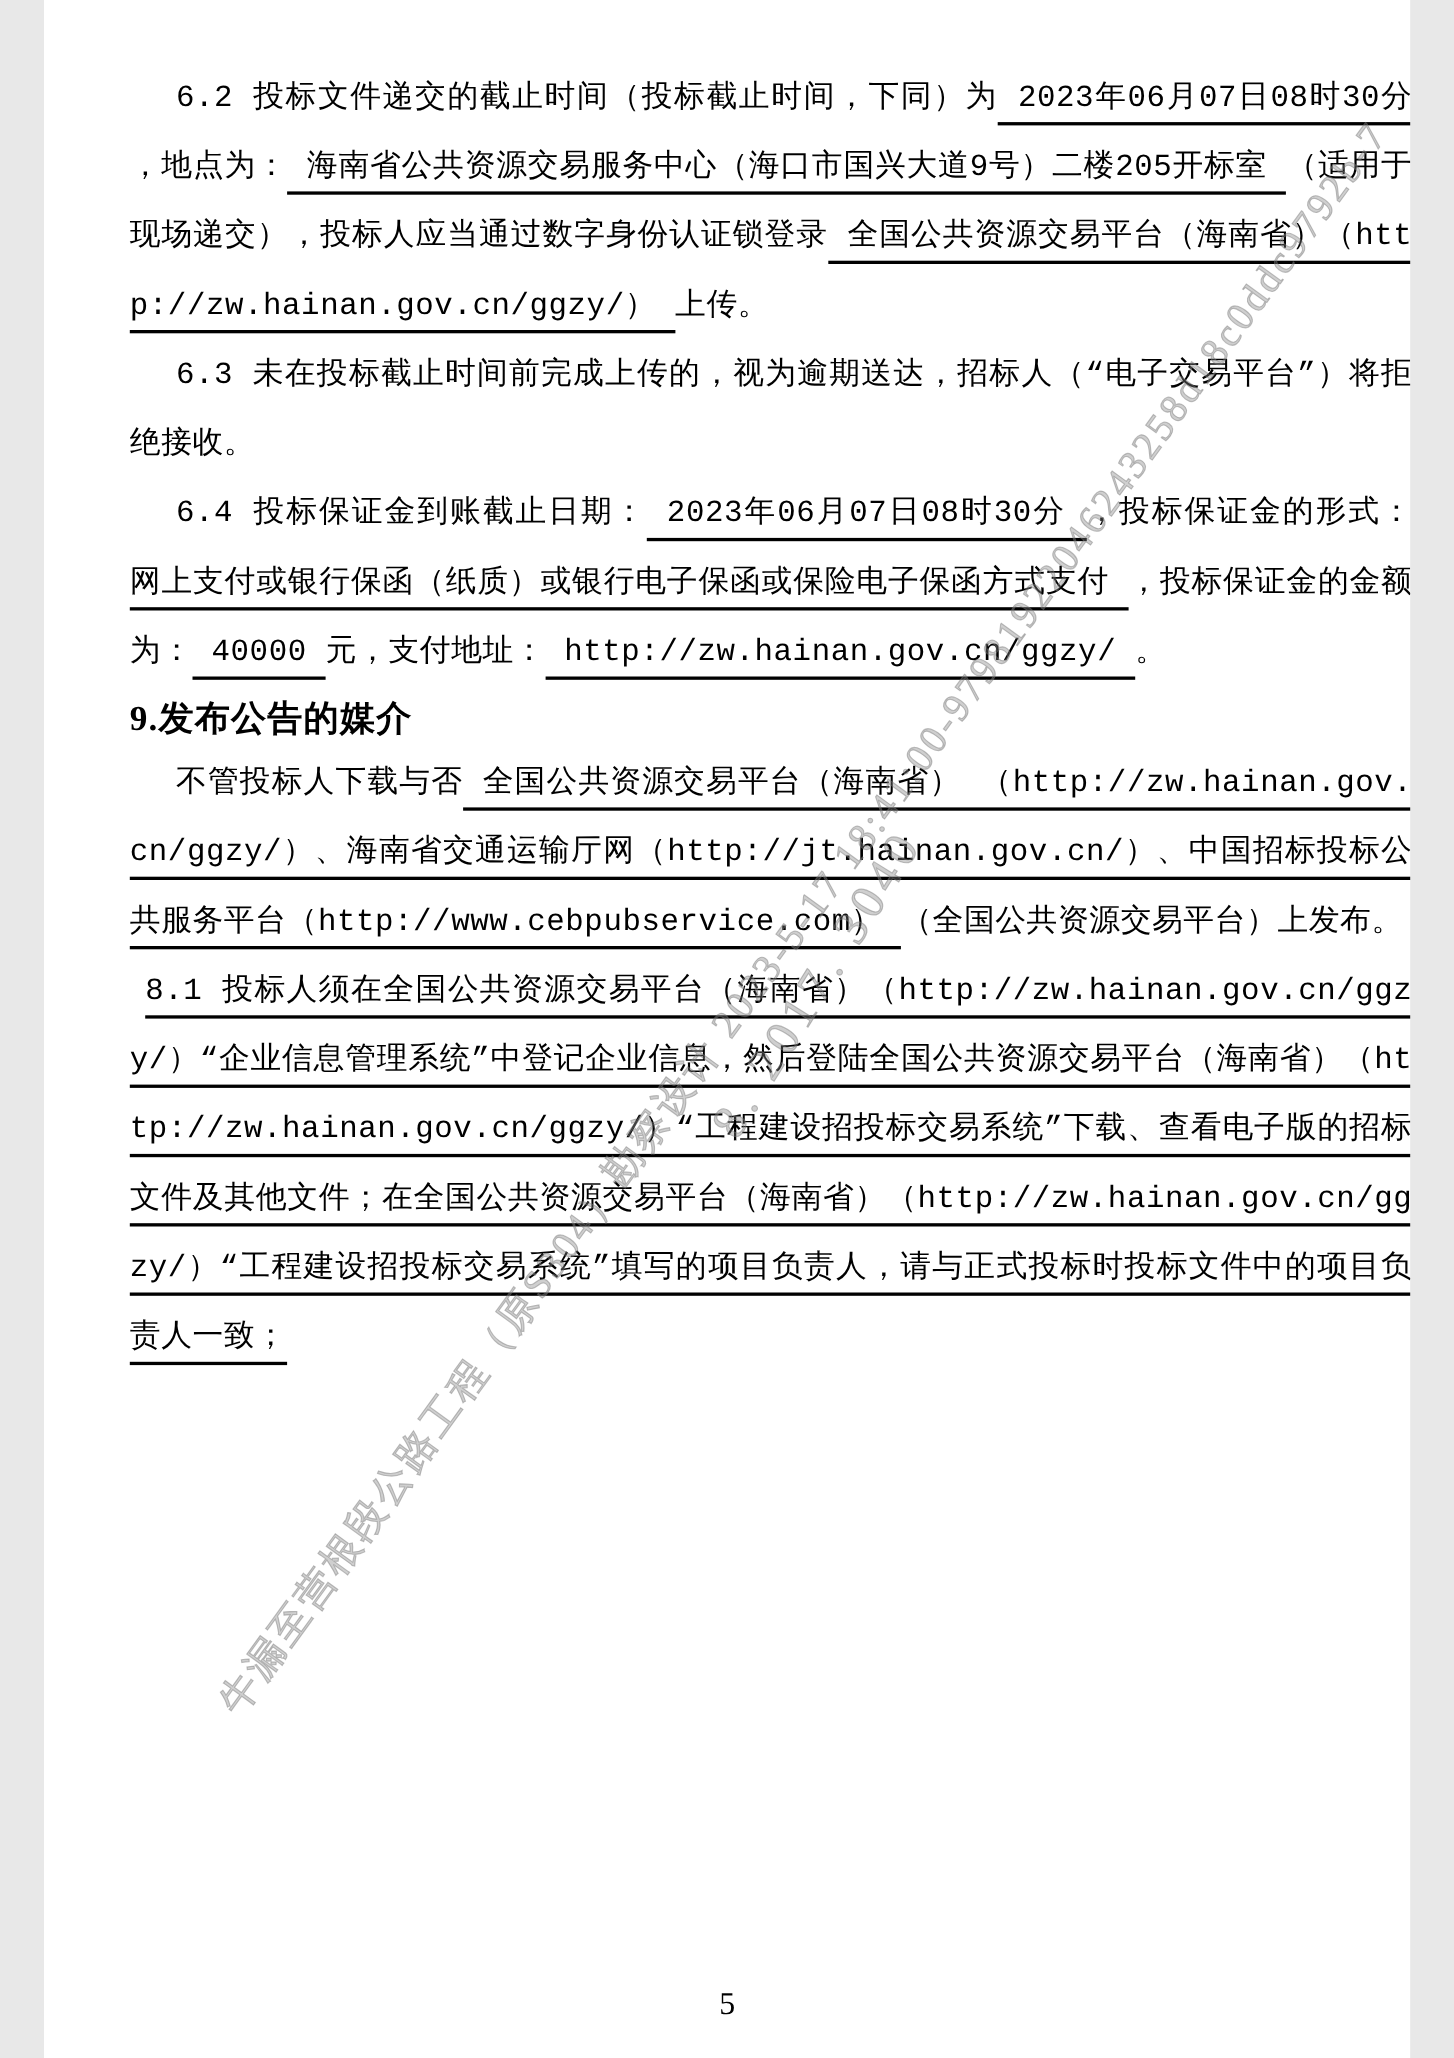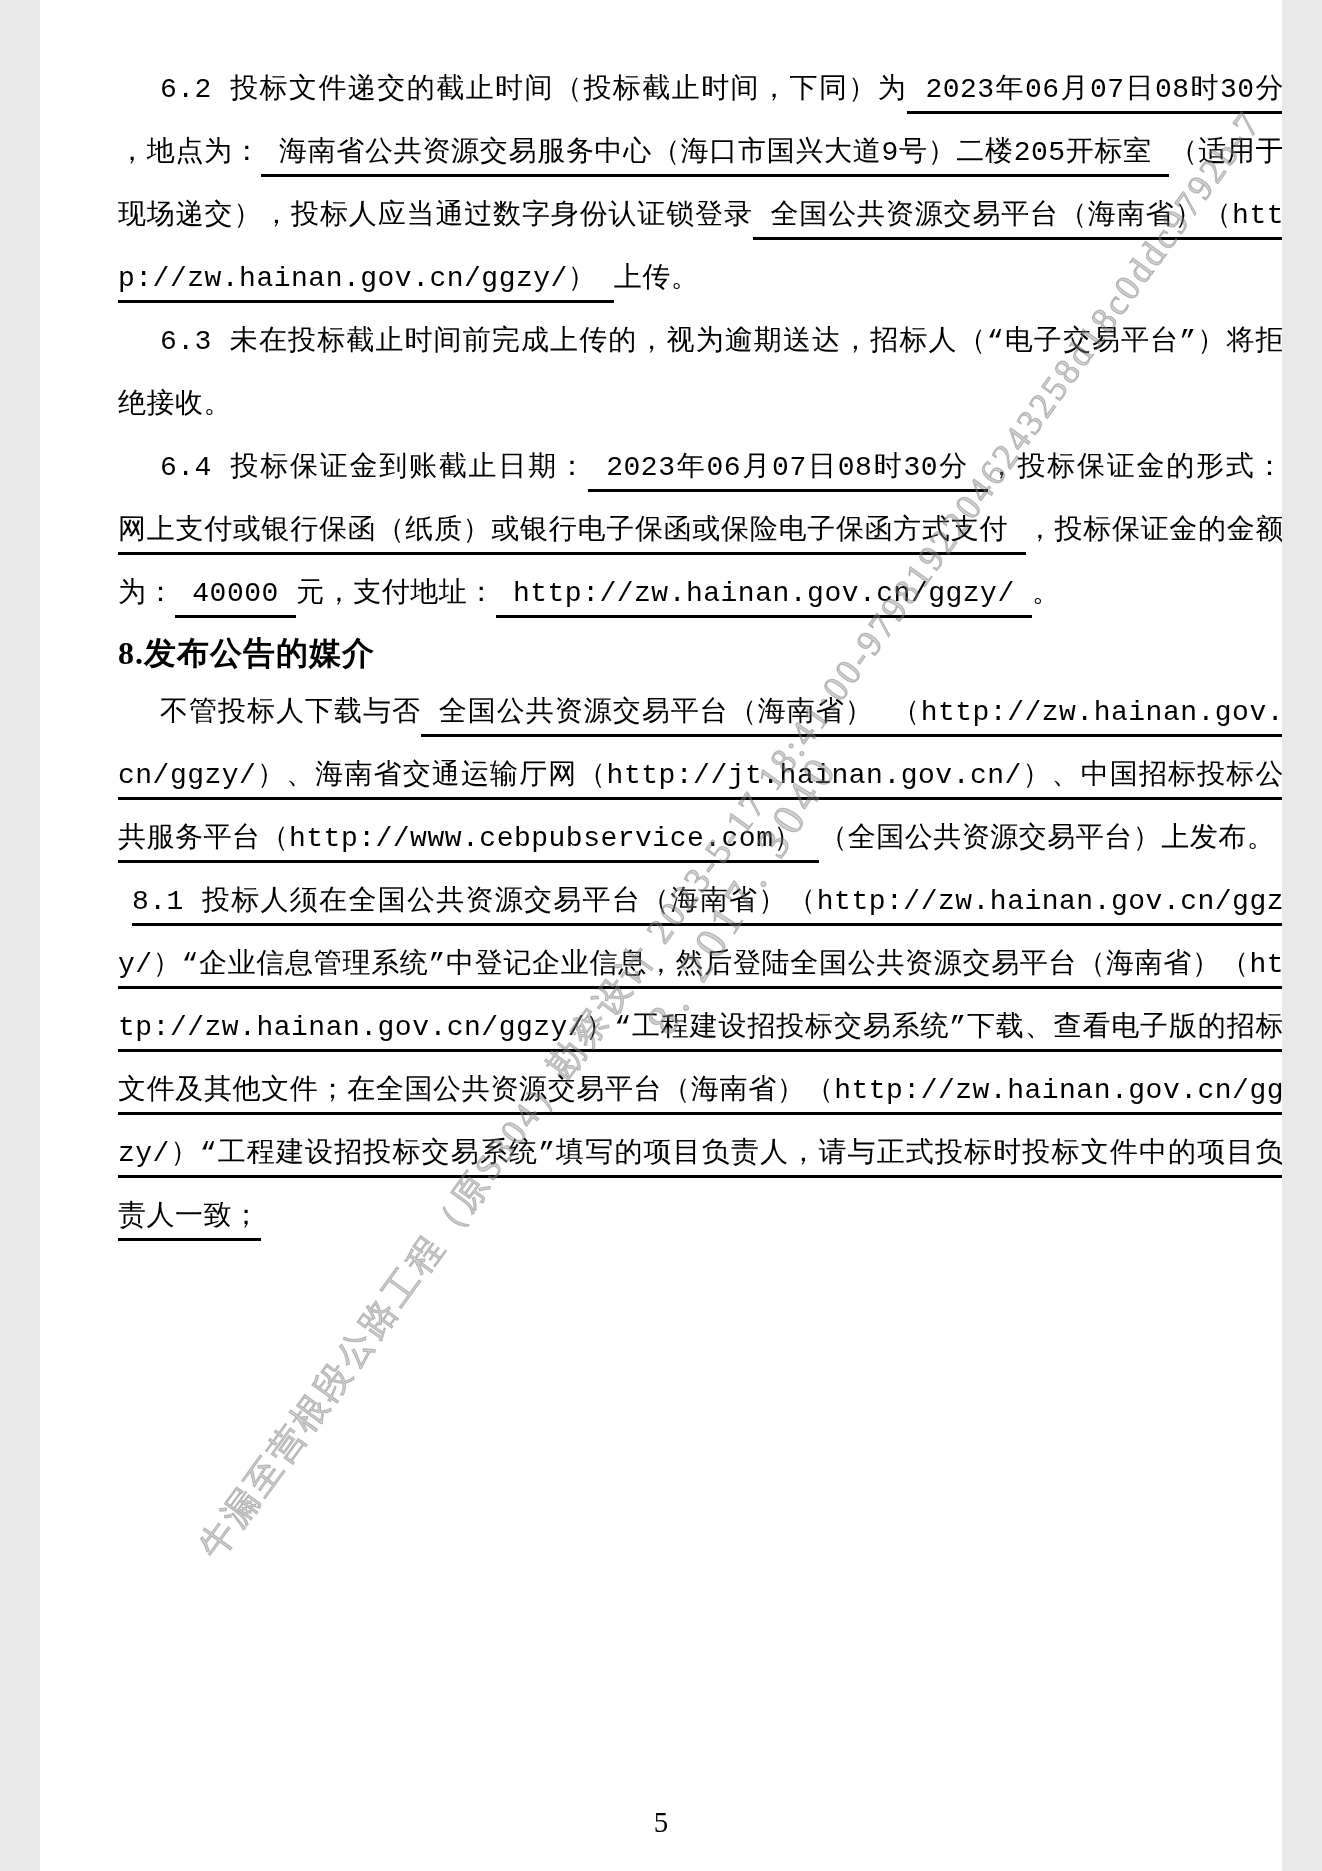--- a/index.html
+++ b/index.html
@@ -75,21 +75,21 @@
 </style>
 </head>
 <body>
 
 <div class="page" data-name="document-page">
 
   <div class="content" data-name="document-body">
       <p class="doc-para" data-name="para-6-2"><span data-name="text-segment">6.2 投标文件递交的截止时间（投标截止时间，下同）为</span><span class="u" data-name="underlined-text-segment"> 2023年06月07日08时30分 </span><span data-name="text-segment">，地点为：</span><span class="u" data-name="underlined-text-segment"> 海南省公共资源交易服务中心（海口市国兴大道9号）二楼205开标室 </span><span data-name="text-segment">（适用于现场递交），投标人应当通过数字身份认证锁登录</span><span class="u" data-name="underlined-text-segment"> 全国公共资源交易平台（海南省）（http://zw.hainan.gov.cn/ggzy/） </span><span data-name="text-segment">上传。</span></p>
       <p class="doc-para" data-name="para-6-3"><span data-name="text-segment">6.3 未在投标截止时间前完成上传的，视为逾期送达，招标人（“电子交易平台”）将拒绝接收。</span></p>
       <p class="doc-para" data-name="para-6-4"><span data-name="text-segment">6.4 投标保证金到账截止日期：</span><span class="u" data-name="underlined-text-segment"> 2023年06月07日08时30分 </span><span data-name="text-segment">，投标保证金的形式：</span><span class="u" data-name="underlined-text-segment"> 网上支付或银行保函（纸质）或银行电子保函或保险电子保函方式支付 </span><span data-name="text-segment">，投标保证金的金额为：</span><span class="u" data-name="underlined-text-segment"> 40000 </span><span data-name="text-segment">元，支付地址：</span><span class="u" data-name="underlined-text-segment"> http://zw.hainan.gov.cn/ggzy/ </span><span data-name="text-segment">。</span></p>
-      <h2 class="doc-heading" data-name="heading-7"><span data-name="text-segment">8.发布公告的媒介</span></h2>
+      <h2 class="doc-heading" data-name="heading-7"><span data-name="text-segment">9.发布公告的媒介</span></h2>
       <p class="doc-para" data-name="para-7"><span data-name="text-segment">不管投标人下载与否</span><span class="u" data-name="underlined-text-segment"> 全国公共资源交易平台（海南省） （http://zw.hainan.gov.cn/ggzy/）、海南省交通运输厅网（http://jt.hainan.gov.cn/）、中国招标投标公共服务平台（http://www.cebpubservice.com） </span><span data-name="text-segment">（全国公共资源交易平台）上发布。</span></p>
       <p class="doc-para" data-name="para-8-1"><span class="u" data-name="underlined-text-segment">8.1 投标人须在全国公共资源交易平台（海南省）（http://zw.hainan.gov.cn/ggzy/）“企业信息管理系统”中登记企业信息，然后登陆全国公共资源交易平台（海南省）（http://zw.hainan.gov.cn/ggzy/）“工程建设招投标交易系统”下载、查看电子版的招标文件及其他文件；在全国公共资源交易平台（海南省）（http://zw.hainan.gov.cn/ggzy/）“工程建设招投标交易系统”填写的项目负责人，请与正式投标时投标文件中的项目负责人一致；</span></p>
     </div>
 
   <div class="watermark" data-name="watermark-line-1" style="color: rgba(128, 128, 128, 0.38);">牛漏至营根段公路工程（原S304）勘察设计 2023-5-17 18:41:00-97981922046243258d18c0ddc9792b-7</div>
   <div class="watermark" data-name="watermark-line-2" style="color: rgba(128, 128, 128, 0.38);">8. 2017. 3040</div>
 
   <div class="page-number" data-name="page-number">5</div>
 
 </div>

